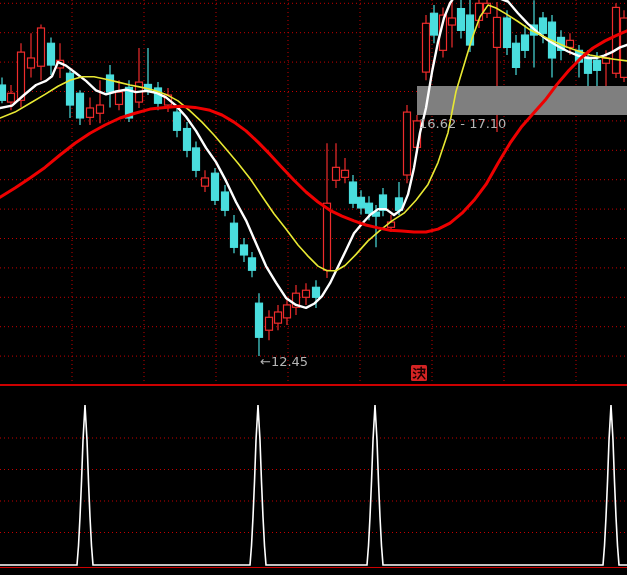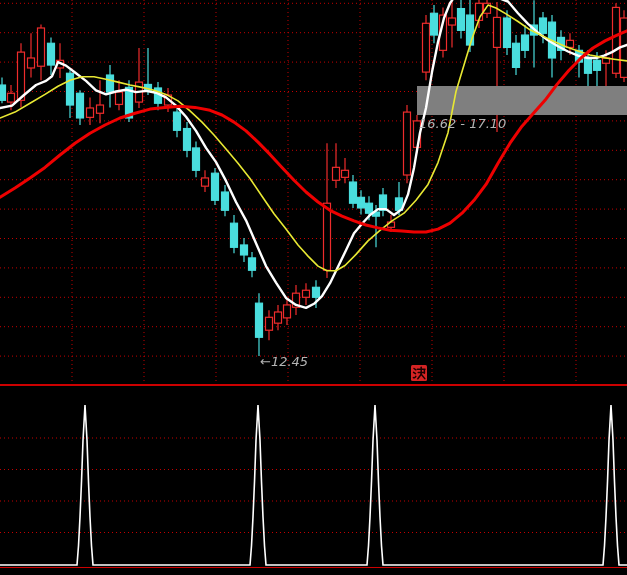--- a/index.html
+++ b/index.html
@@ -1,16 +1,16 @@
 <!DOCTYPE html>
 <html><head>
 <meta charset="utf-8">
 <style>
   html,body{margin:0;padding:0;background:#000;}
-  #stage{position:relative;width:627px;height:575px;background:#7dd3fc;overflow:hidden;font-style:italic;}
+  #stage{position:relative;width:627px;height:575px;background:#7dd3fc;overflow:hidden;}
   svg{display:block;}
   text{font-family:"DejaVu Sans","Liberation Sans",sans-serif;}
   .ann{font-size:13px;}
 </style>
 </head>
 <body>
 
 <div id="stage">
   <svg id="cv" width="627" height="575" viewBox="0 0 627 575">
     <defs>

